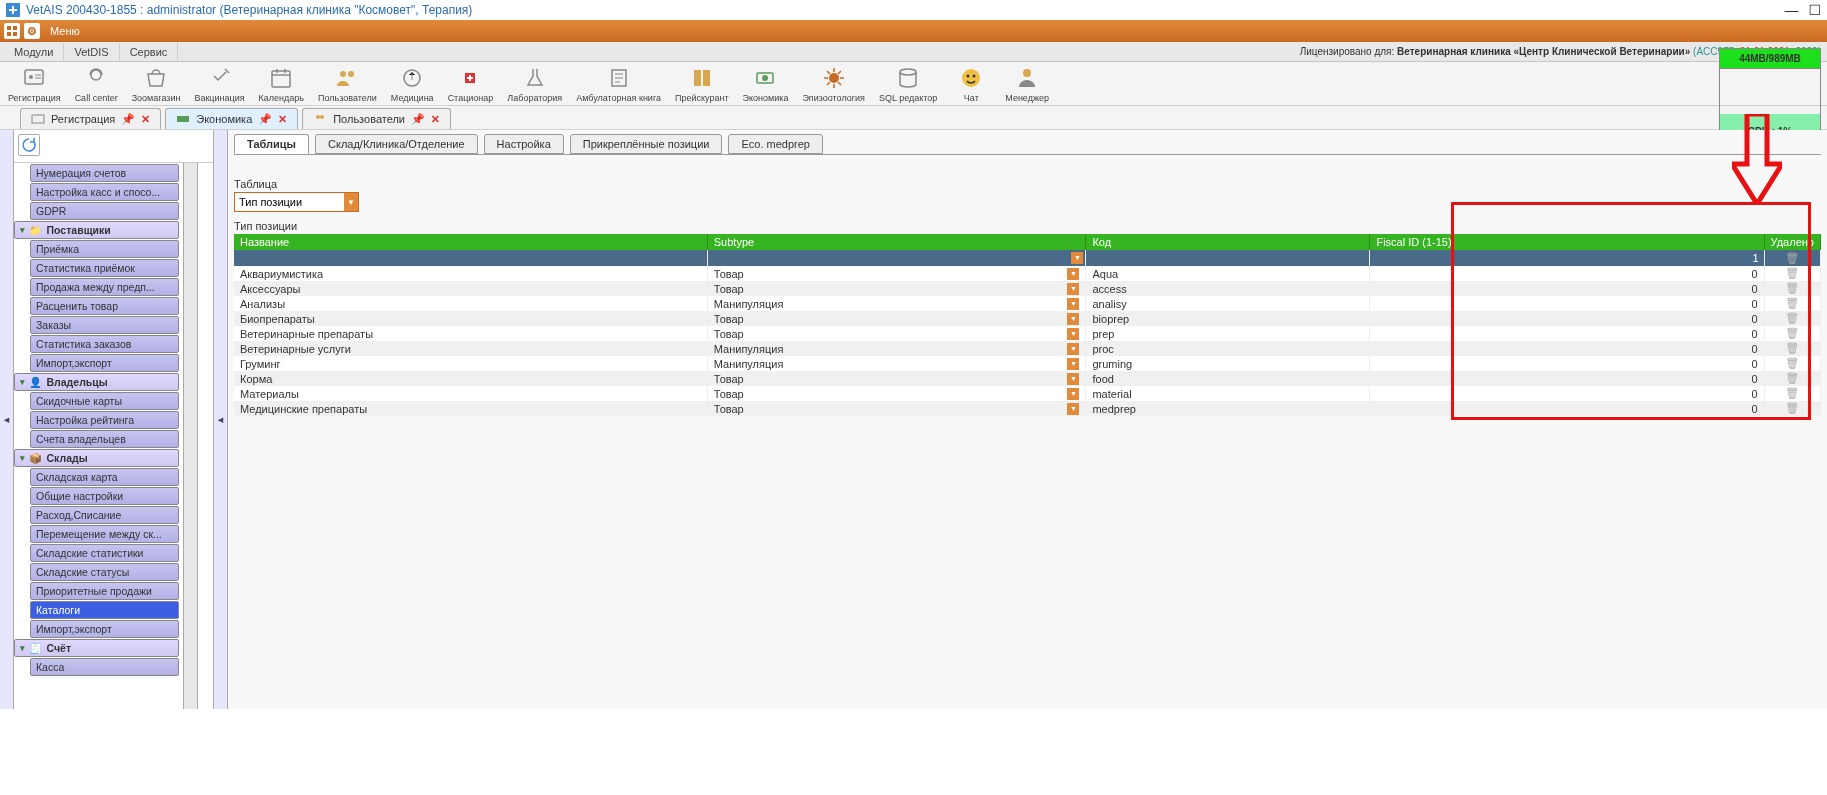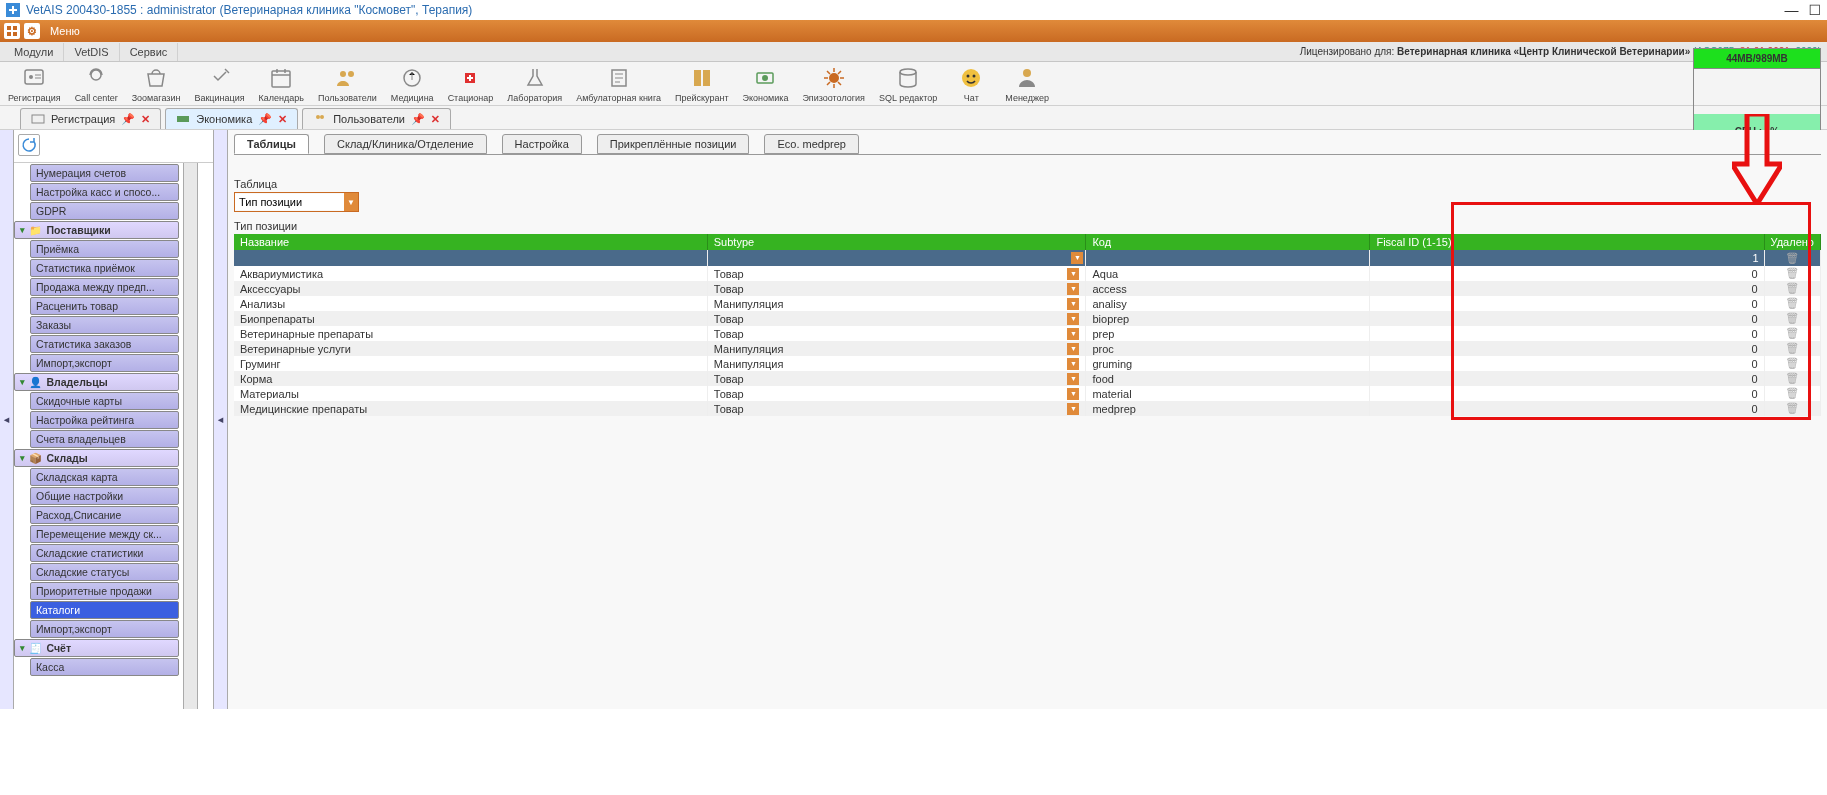--- a/index.html
+++ b/index.html
@@ -14,21 +14,21 @@
   .menubar .menu-icon { width: 16px; height: 16px; background: #fff; border-radius: 2px; display:flex;align-items:center;justify-content:center;color:#c96a22;font-weight:bold;}
   .menubar .menu-icon.gear { }
   .menubar .menu-label { color: #fff; font-weight: normal; padding: 0 6px; }
 
   .submenubar { background: #e8e8e8; border-bottom: 1px solid #c6c6c6; display: flex; align-items: center; padding-left: 4px; height: 20px;}
   .submenubar .tab { padding: 3px 10px; cursor: pointer; color:#444; border-right:1px solid #d0d0d0; }
   .license { margin-left: auto; padding-right: 6px; font-size: 10px; }
   .license .teal { color: #2a948a; }
   .license .red { color: #c33; }
 
-  .statusbox { position:absolute; top:48px; right:6px; width:128px; border:1px solid #888; font-size:10px; text-align:center;}
+  .statusbox { position:absolute; top:48px; right:6px; width:102px; border:1px solid #888; font-size:10px; text-align:center;}
   .statusbox .mem { background:#1de01d; padding:4px 0; font-weight:bold; border-bottom:1px solid #888;}
   .statusbox .cpu { background:#86efac; padding:12px 0; font-weight:bold;margin-top:45px;}
 
   .toolbar { display: flex; align-items: flex-end; gap: 14px; padding: 4px 8px 2px 8px; border-bottom: 1px solid #d0d0d0; background:#f4f4f4;}
   .tool { display: flex; flex-direction: column; align-items: center; gap: 3px; cursor: pointer; min-width:40px;}
   .tool .ticon { width: 24px; height: 24px; }
   .tool .tlabel { font-size: 9px; color: #444; }
 
   .tabstrip { display:flex; padding:2px 4px 0 20px; background:#f4f4f4;}
   .doctab { display:flex; align-items:center; gap:6px; padding:3px 10px; border:1px solid #aaa; border-bottom:none; margin-right:4px; background:#f0f0f0; border-radius:3px 3px 0 0; font-size:11px;}
@@ -44,21 +44,21 @@
   .nav { width:170px; background:#fff; border-right:1px solid #aaa; overflow:hidden;}
   .nav-scroll { width:14px; background:#e8e8e8; border-right:1px solid #aaa;}
   .nav-item { display:flex; align-items:center; gap:5px; background:linear-gradient(#c6c4ef,#b3b0e6); border:1px solid #888; border-radius:2px; padding:2px 5px; margin:1px 4px; font-size:10.5px; cursor:pointer; white-space:nowrap; overflow:hidden; text-overflow:ellipsis;}
   .nav-item.category { background:linear-gradient(#e0d8ff,#d0c8f0); font-weight:bold; margin-left:0;}
   .nav-item.selected { background:#3b5fe0; color:#fff;}
   .nav-item .foldicon { color:#338833; font-size:9px;}
   .nav-item .cicon { width:12px; height:12px;}
   .nav-sub { padding-left:12px; }
 
   .main { flex:1; background:#f8f8f8; padding:4px 6px; position:relative;}
-  .subtabs { display:flex; gap:13px; }
+  .subtabs { display:flex; gap:4px; }
   .subtab { padding:3px 12px; border:1px solid #999; background:#eee; margin-right:2px; font-size:11px; cursor:pointer; border-radius:3px 3px 0 0;}
   .subtab.active{ background:#fff; border-bottom-color:#fff; font-weight:bold;}
   .subtabpane { border-top:1px solid #999; padding-top:21px;}
 
   .field-label{ font-size:11px; color:#333; margin:2px 0;}
   .combo { display:inline-flex; align-items:center; border:1px solid #c96a22; width:125px;}
   .combo input { border:none; padding:2px 4px; width:100%; font-size:11px; outline:none;}
   .combo .cbtn { width:16px; height:18px; background:#e08a3a; display:flex;align-items:center;justify-content:center;color:#fff; font-size:8px;}
 
   .section-title { font-size:11px; color:#333; margin:8px 0 2px 0;}

